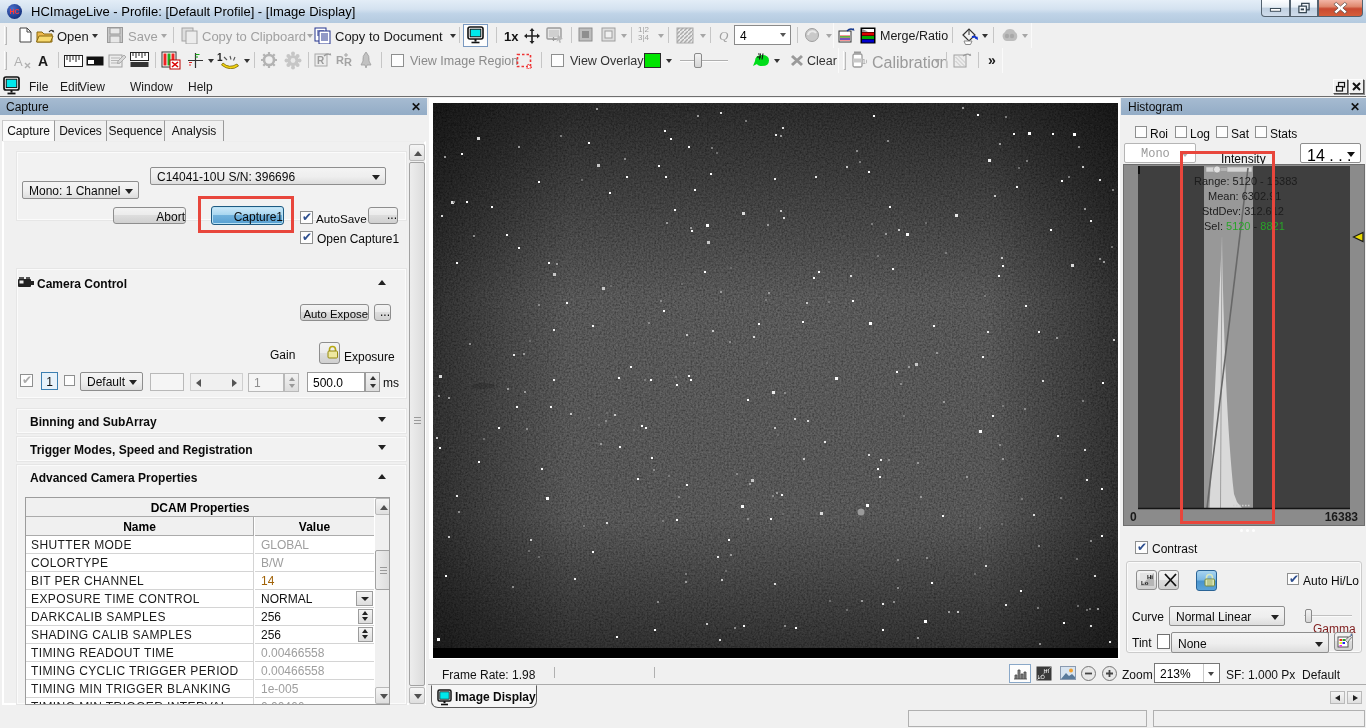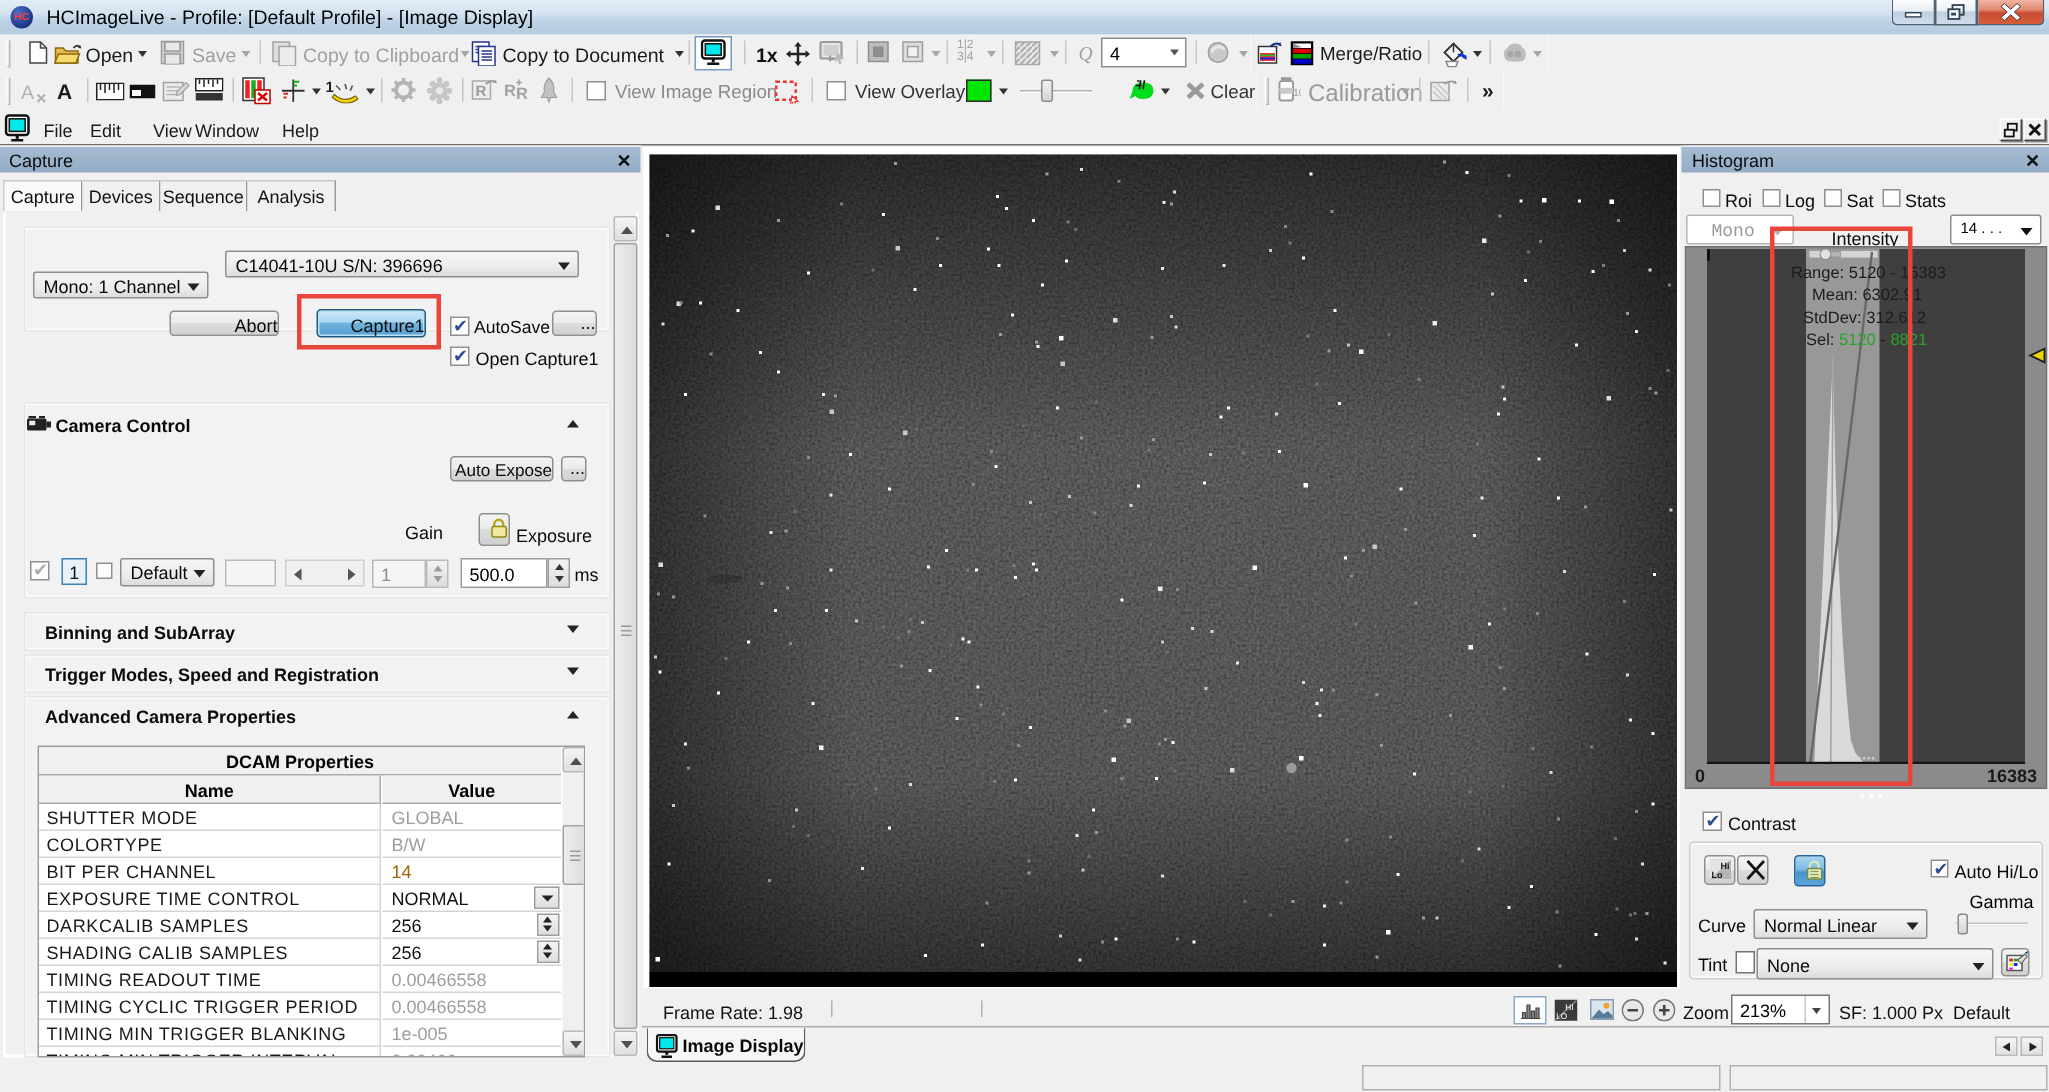--- a/index.html
+++ b/index.html
@@ -51,21 +51,21 @@
   font-size:12px; text-align:right; color:#0a0a0a; white-space:nowrap; }
 .w7combo { position:absolute; border:1px solid #8e8e8e; border-radius:2px;
   background:linear-gradient(180deg,#f4f4f4,#eeeeee 55%,#dddddd); font-size:12px; color:#0a0a0a; }
 .w7combo .ct { position:absolute; left:6px; top:2px; white-space:nowrap; }
 .w7combo .ca { position:absolute; right:5px; top:7px; width:0; height:0;
   border-left:4px solid transparent; border-right:4px solid transparent; border-top:5px solid #222; }
 .chk { position:absolute; width:13px; height:13px; background:#fdfdfd; border:1px solid #8e8f8f; }
 .chk.c::after { content:"\2714"; position:absolute; left:1px; top:-2px; font-size:12px; color:#2d4e8e; }
 .chk.g::after { content:"\2714"; position:absolute; left:1px; top:-2px; font-size:12px; color:#ababab; }
 .lbl { position:absolute; font-size:12px; color:#0a0a0a; white-space:nowrap; }
-.lbl.dis { color:#000000; }
+.lbl.dis { color:#7f1d1d;margin-top:28px; }
 .redbox { position:absolute; border:3px solid #e8463c; z-index:50; }
 
 .sbbtn { position:absolute; background:linear-gradient(180deg,#f5f5f5,#dfdfdf); border:1px solid #b9b9b9; border-radius:2px; }
 .sbthumb { position:absolute; background:linear-gradient(90deg,#ededed,#dcdcdc); border:1px solid #a2a2a2; border-radius:2px; }
 .spin { position:absolute; width:15px; background:linear-gradient(180deg,#f2f2f2,#ddd); border:1px solid #9c9c9c; }
 
 #imgwhite { left:429px; top:98px; width:691px; height:561px; background:#fff; }
 #imgstatus { left:428px; top:659px; width:938px; height:26px; background:#f0f0f0; border-bottom:1px solid #ababab; }
 #tabrow { left:428px; top:686px; width:938px; height:22px; background:#f0f0f0; }
 #imgtab { left:431px; top:685px; width:106px; height:23px; background:#f6f6f6;
@@ -385,21 +385,21 @@
 
 <div id="menubar" class="abs">
   <svg style="position:absolute; left:3px; top:2px;" width="17" height="19">
       <rect x="1" y="1" width="15" height="13" rx="2" fill="#fff" stroke="#111" stroke-width="1.7"></rect>
       <rect x="3.2" y="3.2" width="10.6" height="8.4" fill="#00e8ec" stroke="#111" stroke-width="1"></rect>
       <rect x="7.5" y="14" width="2" height="2.6" fill="#111"></rect>
       <path d="M4.5 17.5 h8" stroke="#111" stroke-width="1.8"></path>
     </svg>
   <div class="mitem" style="left:29px;">File</div>
   <div class="mitem" style="left:60px;">Edit</div>
-  <div class="mitem" style="left:102px;">View</div>
+  <div class="mitem" style="left:79px;">View</div>
   <div class="mitem" style="left:130px;">Window</div>
   <div class="mitem" style="left:188px;">Help</div>
   <div class="winbtn" style="left:1333px;"><svg width="13" height="13">
         <rect x="4.5" y="2.5" width="6" height="4.5" fill="none" stroke="#111" stroke-width="1.2"></rect>
         <rect x="2.5" y="6.5" width="6" height="4.5" fill="#f0f0f0" stroke="#111" stroke-width="1.2"></rect>
       </svg></div>
   <div class="winbtn" style="left:1349px;"><svg width="13" height="13">
         <path d="M3 3 L10 10 M10 3 L3 10" stroke="#111" stroke-width="2"></path>
       </svg></div>
 </div>
@@ -944,21 +944,21 @@
   <div class="chk" style="left:95px; top:29px; width:12px; height:12px;"></div>
     <div class="lbl" style="left:110px; top:30px;">Sat</div>
   <div class="chk" style="left:134px; top:29px; width:12px; height:12px;"></div>
     <div class="lbl" style="left:149px; top:30px;">Stats</div>
   <div style="position:absolute; left:3px; top:46px; width:72px; height:20px; background:#fff; border:1px solid #b5b5b5; border-radius:2px;">
     <span class="mono" style="position:absolute; left:16px; top:3px; color:#9a9a9a; font-size:12px;">Mono</span>
     <span class="tri" style="right:6px; top:8px; border-left:4px solid transparent; border-right:4px solid transparent; border-top:5px solid #b0b0b0;"></span>
   </div>
   <div class="lbl" style="left:100px; top:55px;">Intensity</div>
   <div style="position:absolute; left:179px; top:46px; width:61px; height:20px; background:#fff; border:1px solid #8e8e8e; border-radius:2px;">
-    <span style="position:absolute; left:6px; top:3px; font-size:10px;">14 . . .</span>
+    <span style="position:absolute; left:6px; top:3px; font-size:16px;">14 . . .</span>
     <span class="tri" style="right:5px; top:8px; border-left:4.5px solid transparent; border-right:4.5px solid transparent; border-top:5.5px solid #111;"></span>
   </div>
 
   <svg id="histsvg" style="position:absolute; left:2px; top:67px;" width="242" height="362" viewBox="0 0 242 362">
       <rect x="0.5" y="0.5" width="241" height="361" fill="#8b8b8b" stroke="#6e6e6e"></rect>
 <rect x="15" y="2" width="212" height="342" fill="#3f3f3f"></rect>
 <rect x="81" y="2" width="49" height="342" fill="#989898"></rect>
 <rect x="83" y="4" width="45" height="3" fill="#b5b5b5"></rect>
 <rect x="83" y="3" width="13" height="5" fill="#d5d5d5" stroke="#9a9a9a" stroke-width="0.6"></rect>
 <rect x="104" y="3" width="25" height="5" fill="#d5d5d5" stroke="#9a9a9a" stroke-width="0.6"></rect>

